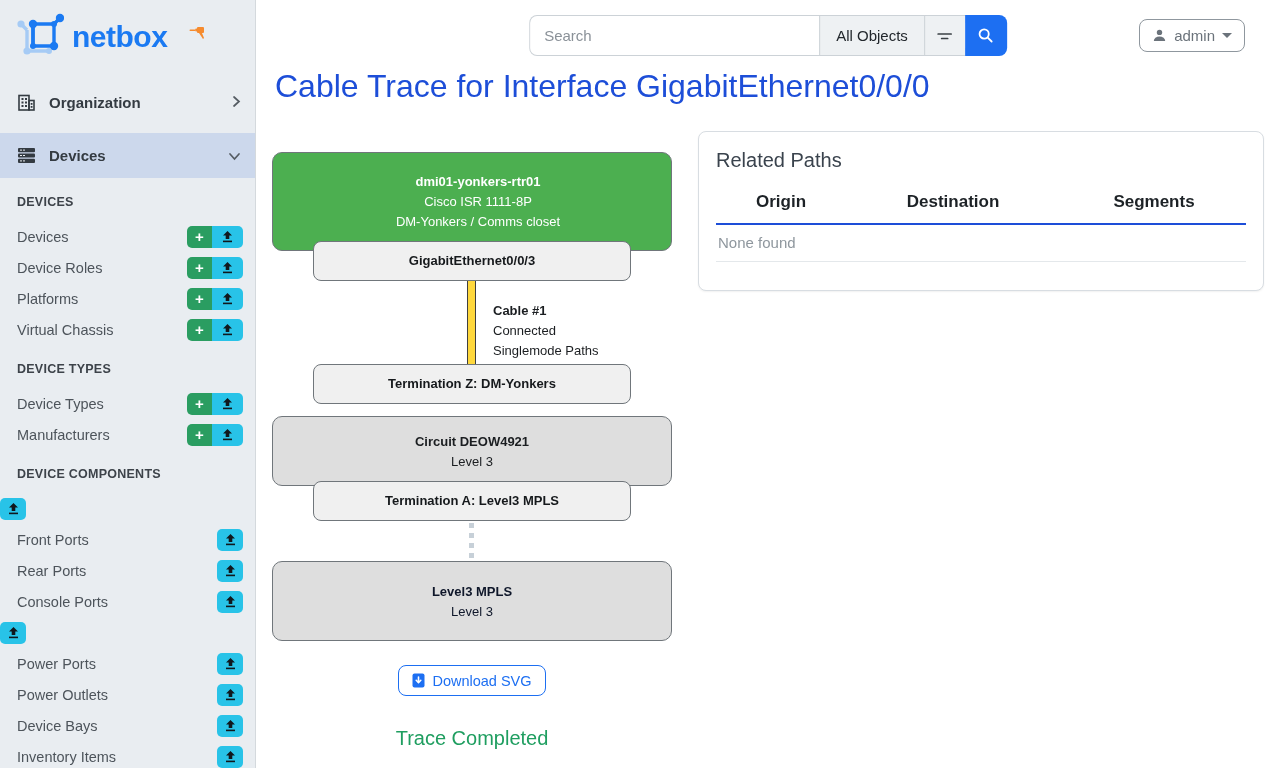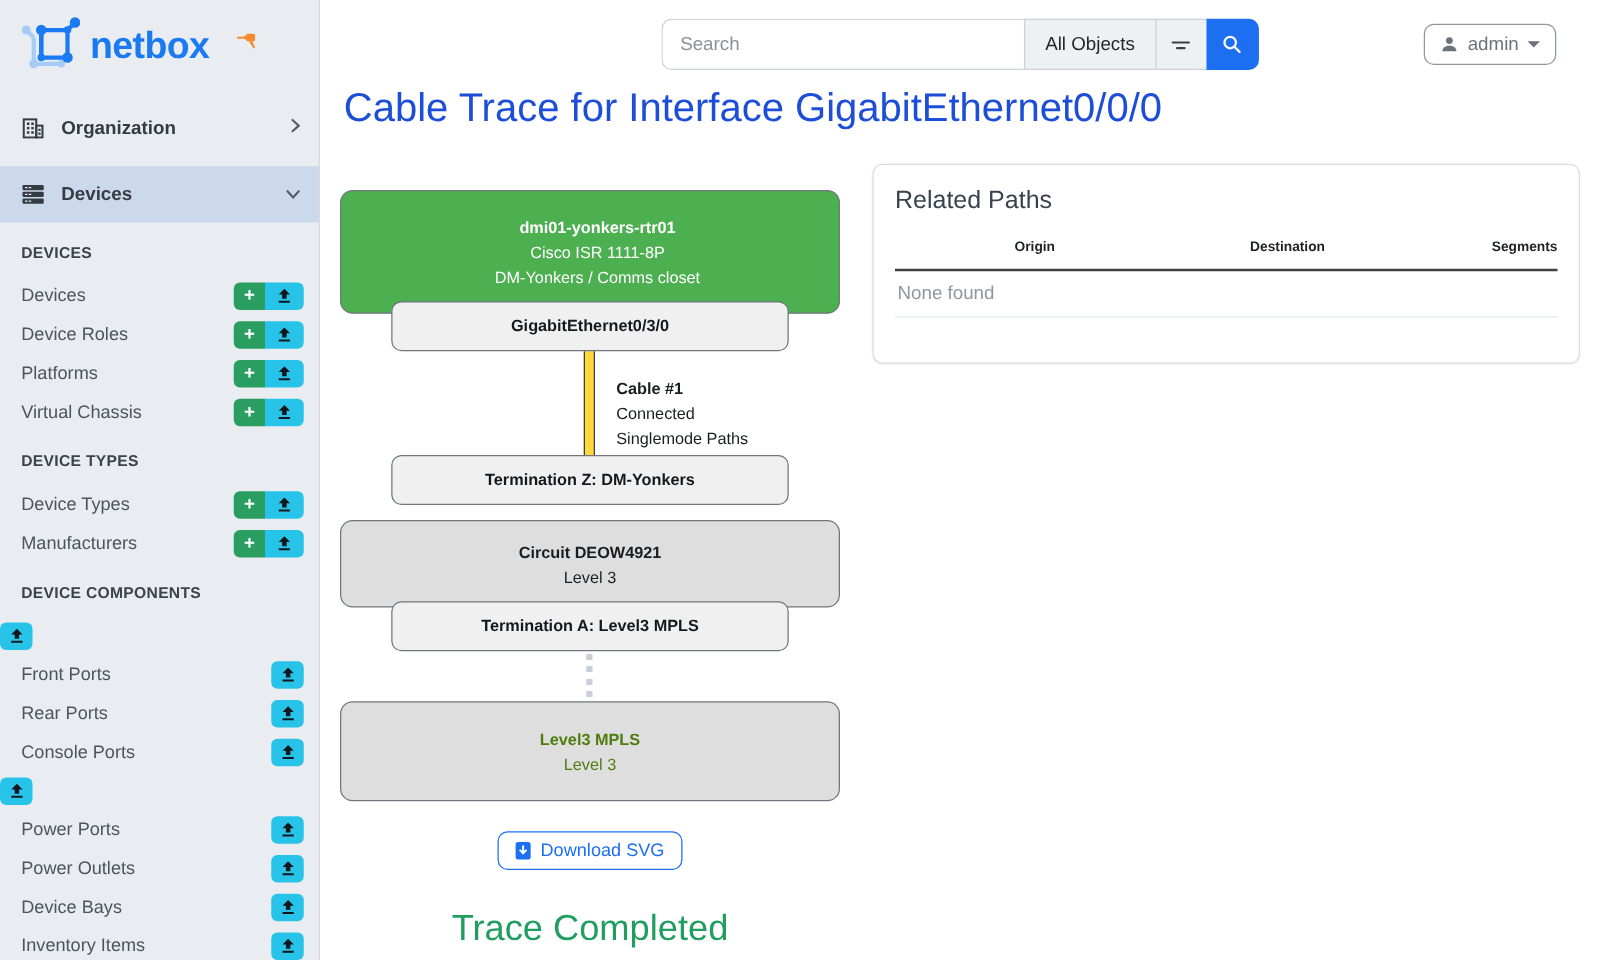--- a/index.html
+++ b/index.html
@@ -80,36 +80,36 @@
     background:#f0f0f0; color:#16191c; font-weight:700; line-height:38px; z-index:3; cursor:pointer; }
   .box-circuit { left:0; top:264px; width:400px; height:70px; border-radius:10px;
     background:#dedede; color:#1b1e21; padding-top:15px; z-index:2; cursor:pointer; }
   .box-circuit .l1, .box-far .l1 { font-weight:700; }
   .box-circuit div, .box-far div { line-height:20px; }
   .box-terma { left:41px; top:329px; width:318px; height:40px; border-radius:8px;
     background:#f0f0f0; color:#16191c; font-weight:700; line-height:38px; z-index:3; cursor:pointer; }
   .dotted { position:absolute; left:197px; top:371px; width:5px; height:38px;
     background:repeating-linear-gradient(180deg,#c7d0d8 0 5px,transparent 5px 10px); }
   .box-far { left:0; top:409px; width:400px; height:80px; border-radius:10px;
-    background:#dedede; color:#4d7c0f; padding-top:20px; z-index:2; cursor:pointer; }
+    background:#dedede; color:#0f172a; padding-top:20px; z-index:2; cursor:pointer; }
 
   .dl-row { width:400px; display:flex; justify-content:center; margin-top:24px; }
   .dl-btn { display:flex; align-items:center; gap:7px; height:31px; padding:0 13px;
     border:1px solid #1d6ff2; border-radius:8px; background:#fff; color:#1d6ff2;
     font-size:14.5px; cursor:pointer; }
   .trace-status { width:400px; text-align:center; margin-top:31px;
-    font-size:29px; color:#1f9e60; }
+    font-size:20px; color:#1f9e60; }
 
   
   .card { margin-left:26px; width:568px; border:1px solid #d8dde2; border-radius:8px;
     background:#fff; box-shadow:0 1px 2px rgba(0,0,0,.06); padding:17px 17px 14px 17px; min-height:160px; }
   .card-title { font-size:20px; color:#3a434d; margin-bottom:20px; }
   .paths-table { width:100%; border-collapse:collapse; }
-  .paths-table th { text-align:right; font-size:11px; color:#1d2226; padding:0 0 11px 2px;
-    border-bottom:2px solid #404040; }
+  .paths-table th { text-align:center; font-size:17px; color:#1d2226; padding:0 0 11px 2px;
+    border-bottom:2px solid #1d4ed8; }
   .col-origin { width:128px; } .col-dest { width:216px; }
   .paths-table td { font-size:15px; color:#8f979e; padding:9px 0 10px 2px;
     border-bottom:1px solid #e4e8eb; }
 </style>
 </head>
 <body>
 
 <div class="sidebar">
   <div class="logo-row">
     <span class="logo-mark">
@@ -446,21 +446,21 @@
 
   <div class="content-row">
 
     <div class="trace-col">
       <div class="trace-wrap">
         <div class="tbox box-device">
           <div class="l1">dmi01-yonkers-rtr01</div>
           <div>Cisco ISR 1111-8P</div>
           <div>DM-Yonkers / Comms closet</div>
         </div>
-        <div class="tbox box-iface">GigabitEthernet0/3/0</div>
+        <div class="tbox box-iface">GigabitEthernet0/0/3</div>
 
         <div class="cable-line"></div>
         <div class="cable-info">
           <div class="l1">Cable #1</div>
           <div>Connected</div>
           <div>Singlemode Paths</div>
         </div>
 
         <div class="tbox box-termz">Termination Z: DM-Yonkers</div>
         <div class="tbox box-circuit">

